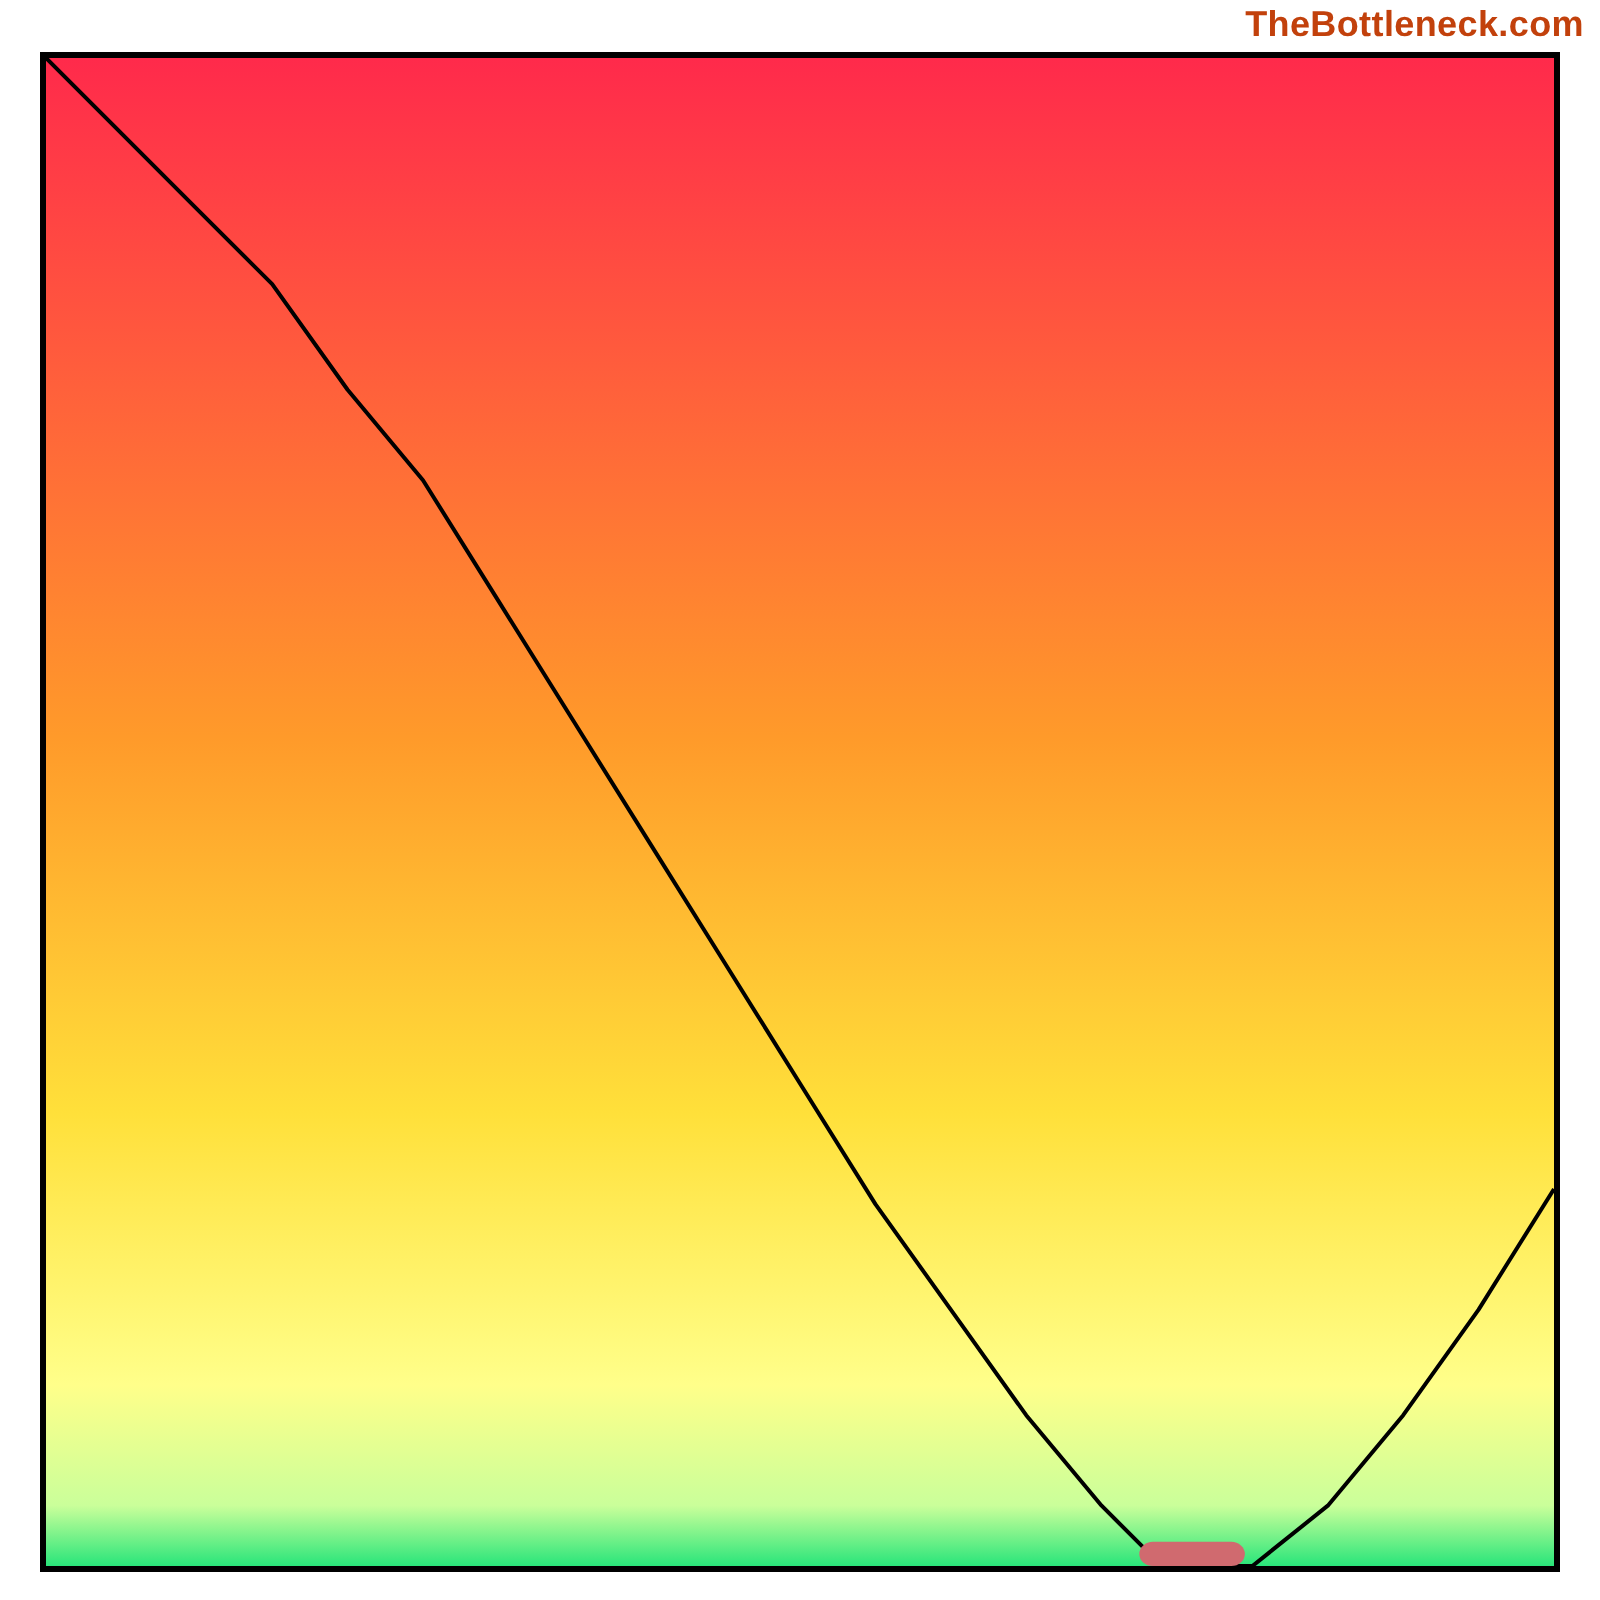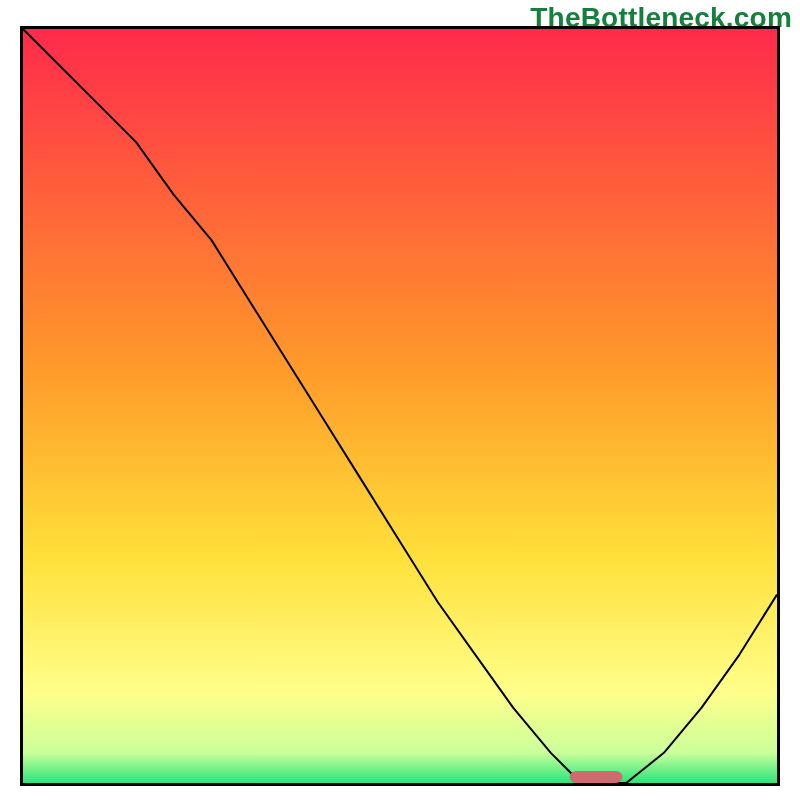--- a/index.html
+++ b/index.html
@@ -1,17 +1,17 @@
 <!DOCTYPE html>
 <html><head>
 <meta charset="utf-8">
 <style>
 html,body{margin:0;padding:0;width:800px;height:800px;background:#fff;font-family:Arial,Helvetica,sans-serif}
 .wrap{position:relative;width:800px;height:800px}
-.attrib{position:absolute;top:2px;right:8px;font-size:28px;font-weight:600;color:#15803d;letter-spacing:.2px}
+.attrib{position:absolute;top:2px;right:8px;font-size:18px;font-weight:600;color:#c2410c;letter-spacing:.2px}
 .plot{position:absolute;left:20px;top:26px;width:760px;height:760px;border:3px solid #000;box-sizing:border-box}
 svg{display:block}
 </style>
 </head>
 <body>
 
 <div class="wrap">
   <div class="attrib">TheBottleneck.com</div>
 
   <div class="plot">

